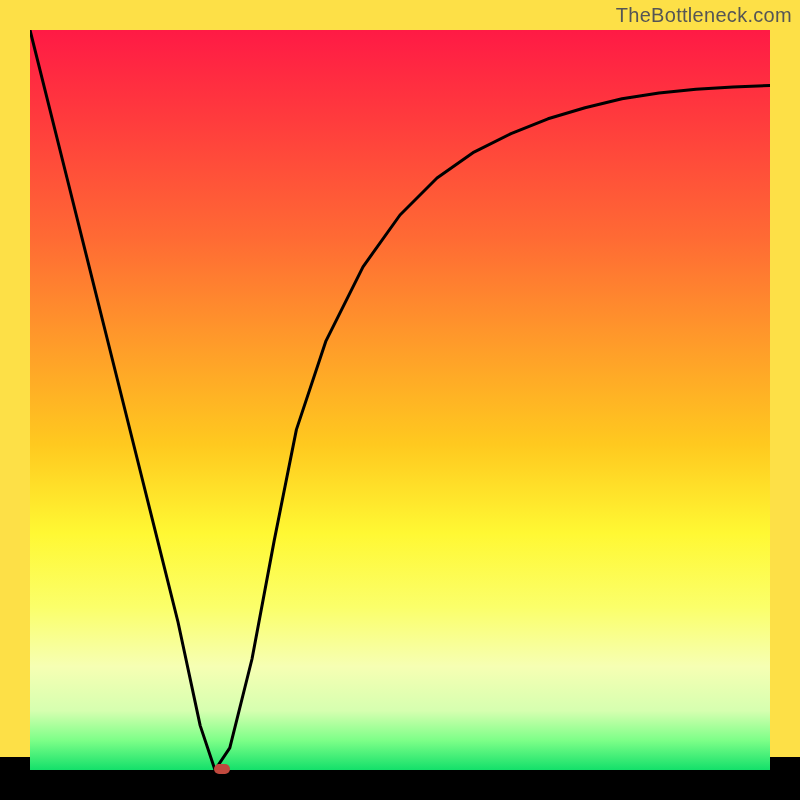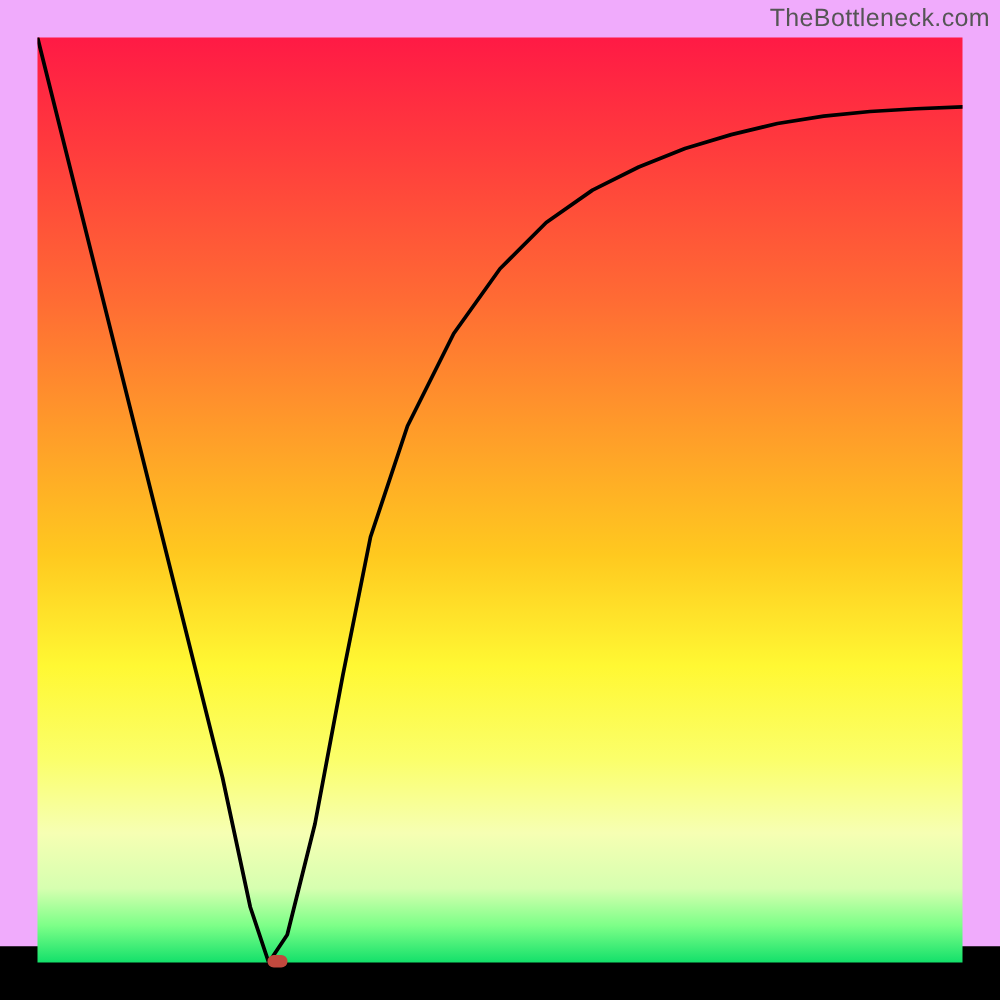--- a/index.html
+++ b/index.html
@@ -8,21 +8,21 @@
     width: 800px;
     height: 800px;
     overflow: hidden;
     background: #000;
     font-family: Arial, Helvetica, sans-serif;
   }
   .frame {
     position: relative;
     width: 800px;
     height: 757px;
-    background: #f0abfc;
+    background: #fde047;
   }
   .plot {
     position: absolute;
     left: 30px;
     top: 30px;
     width: 740px;
     height: 740px;
     
     background: linear-gradient(
       to bottom,

